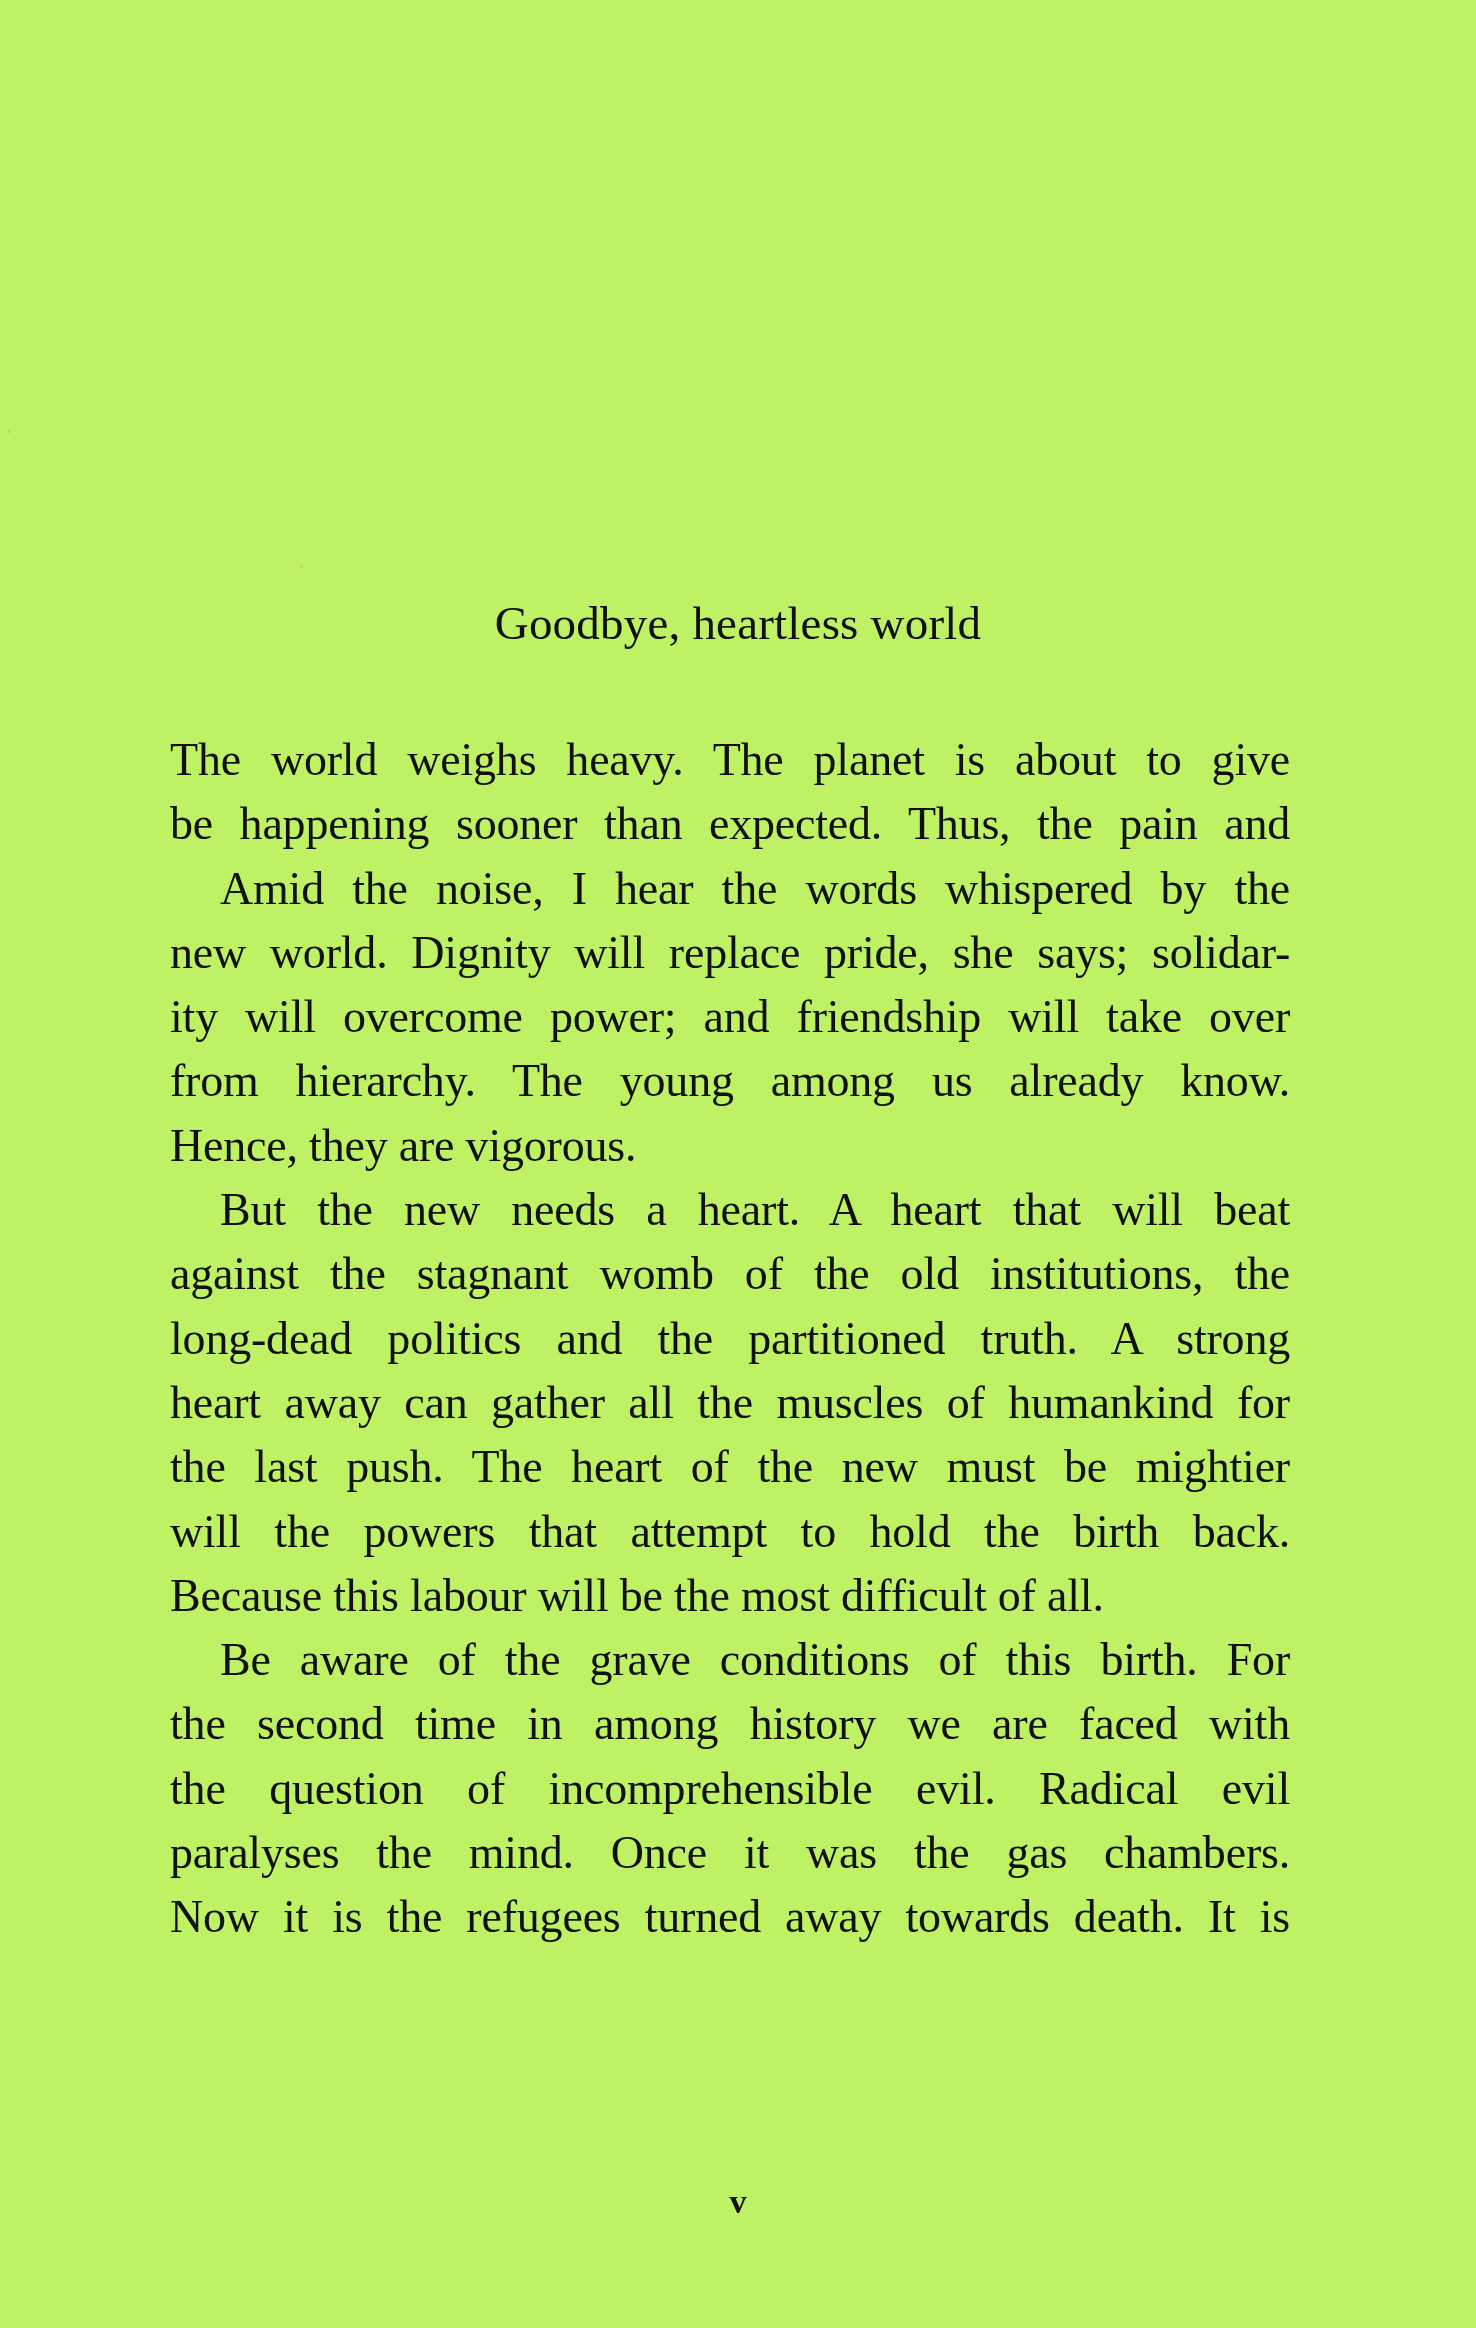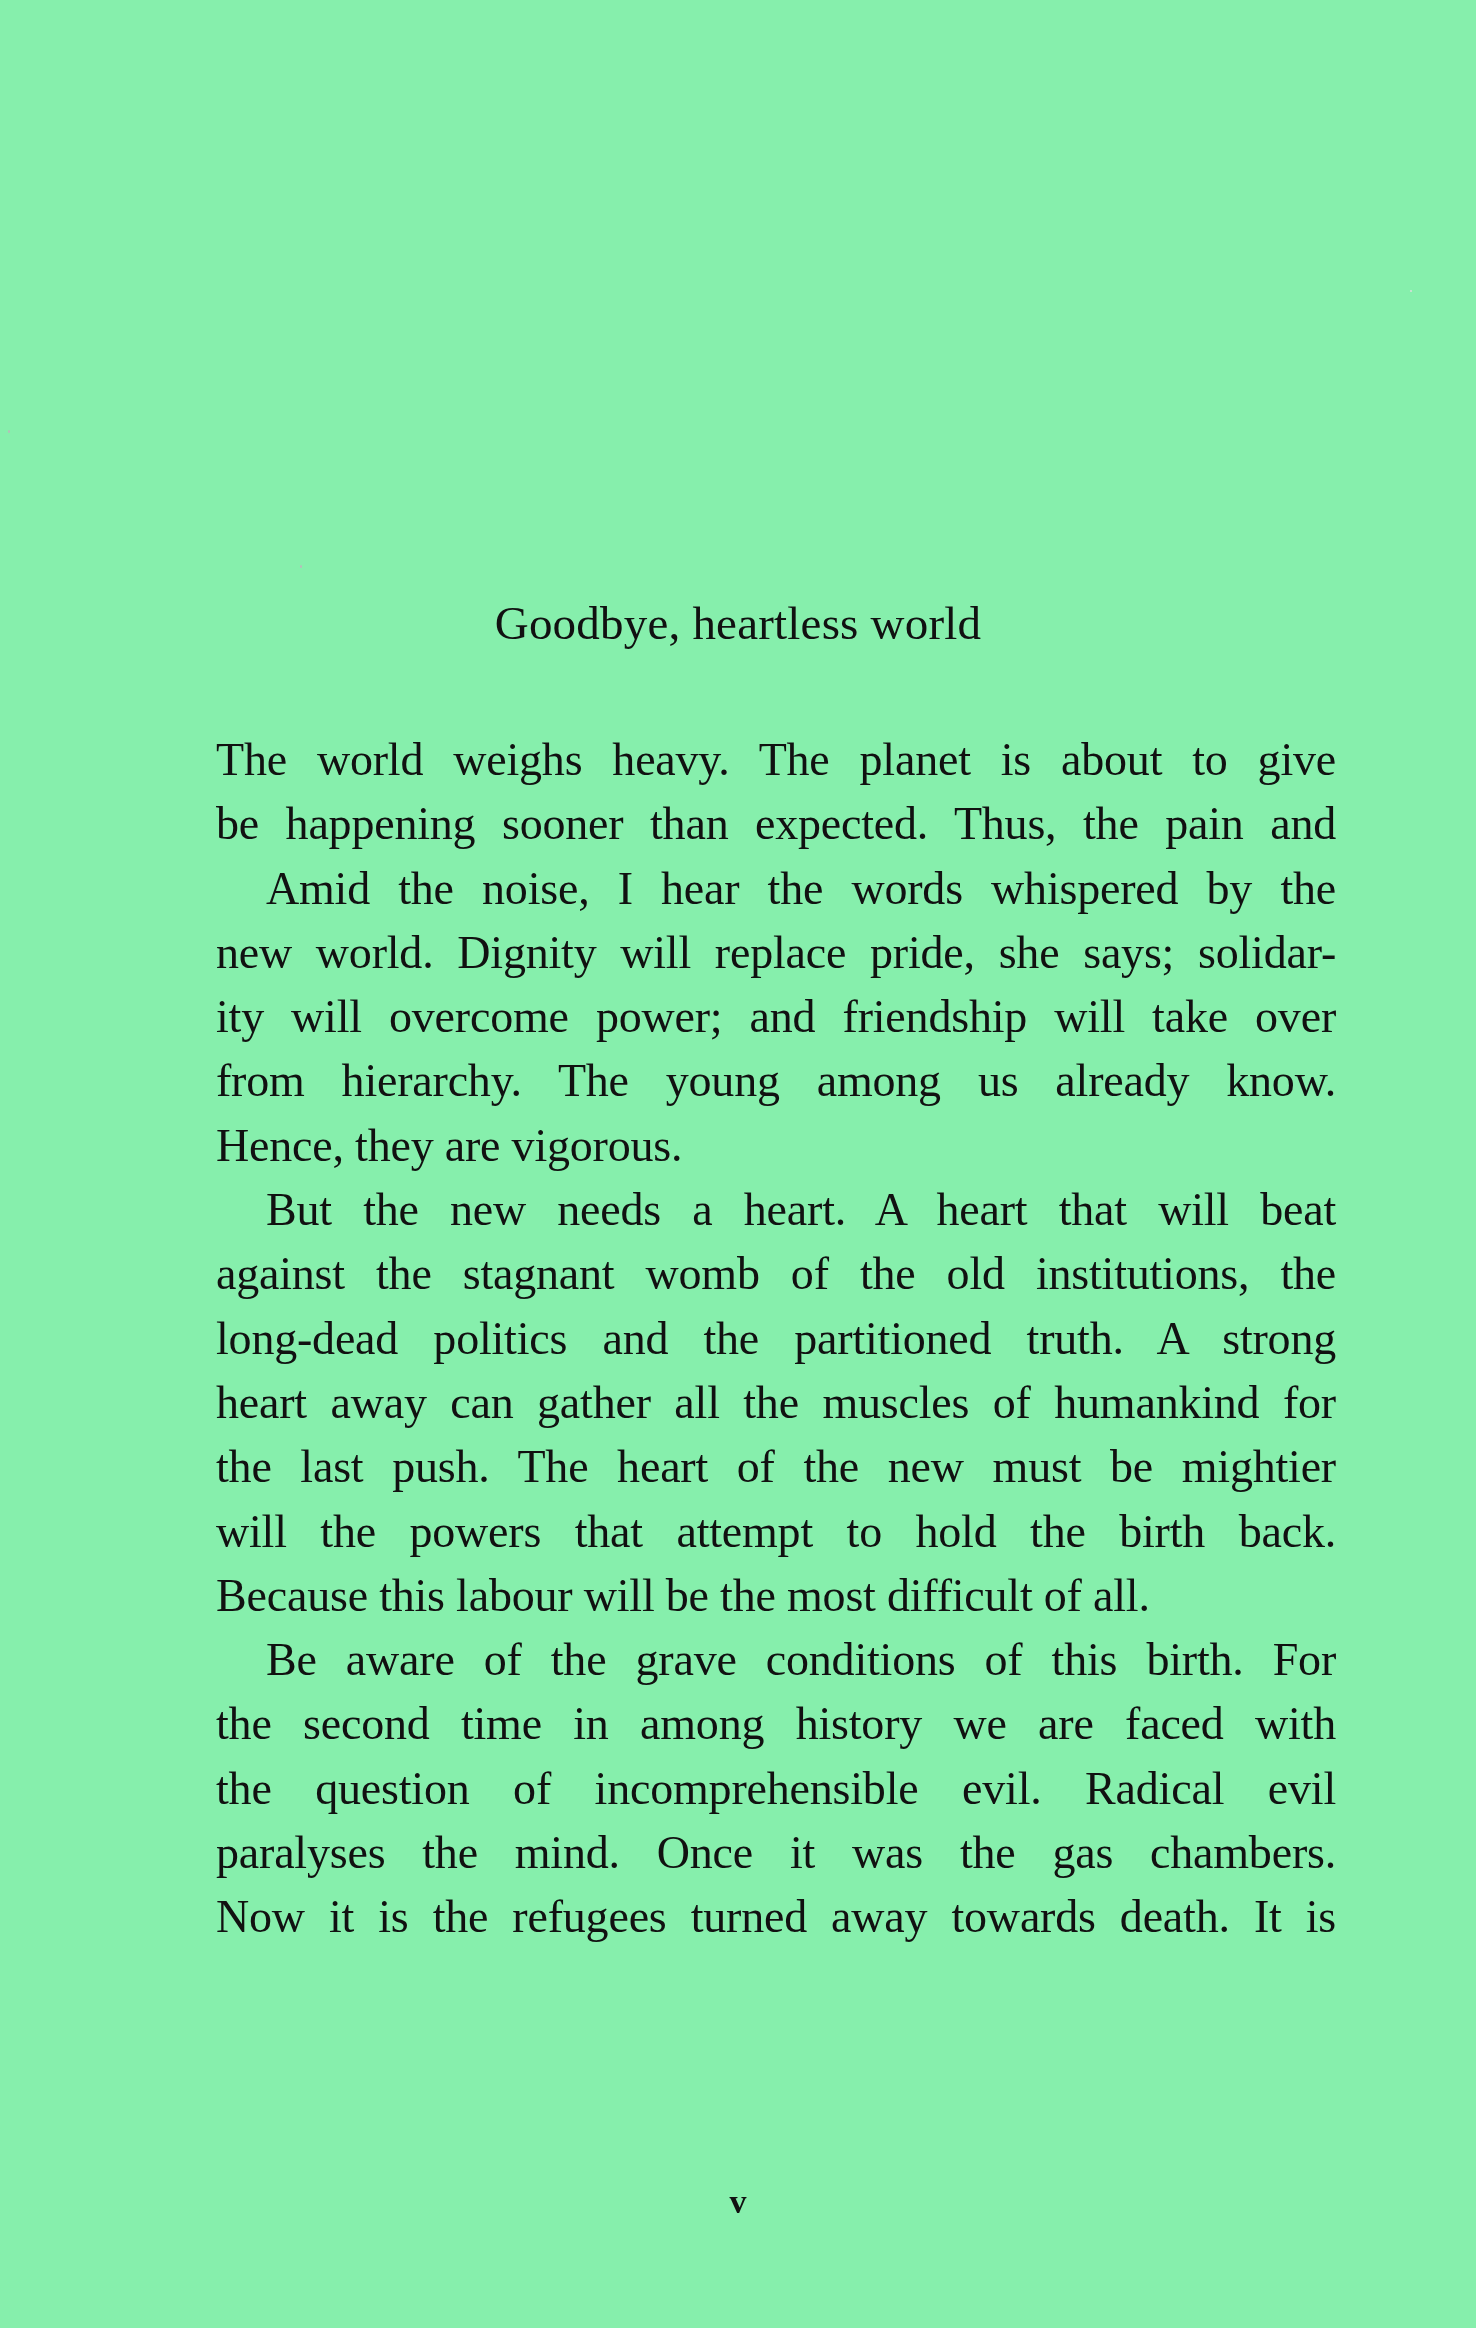--- a/index.html
+++ b/index.html
@@ -13,38 +13,37 @@
       position: relative;
       overflow: hidden;
       font-family: "Liberation Serif", "DejaVu Serif", serif;
       color: #111111;
     }
     .page {
       position: absolute;
       left: 0; top: 0;
       width: 1476px;
       height: 2328px;
-      background: #86efac;
+      background: #bef264;
     }
     .title {
       position: absolute;
       top: 593px;
       left: 0;
       width: 1476px;
       text-align: center;
       font-size: 47px;
       line-height: 60px;
       letter-spacing: 0.2px;
     }
     .body-text {
       position: absolute;
       left: 170px;
       top: 728px;
       width: 1120px;
-      margin-left: 46px;
     }
     .line {
       display: block;
       height: 64.3px;
       font-size: 46px;
       line-height: 64px;
       white-space: nowrap;
       text-align: justify;
       text-align-last: justify;
       letter-spacing: -0.2px;

